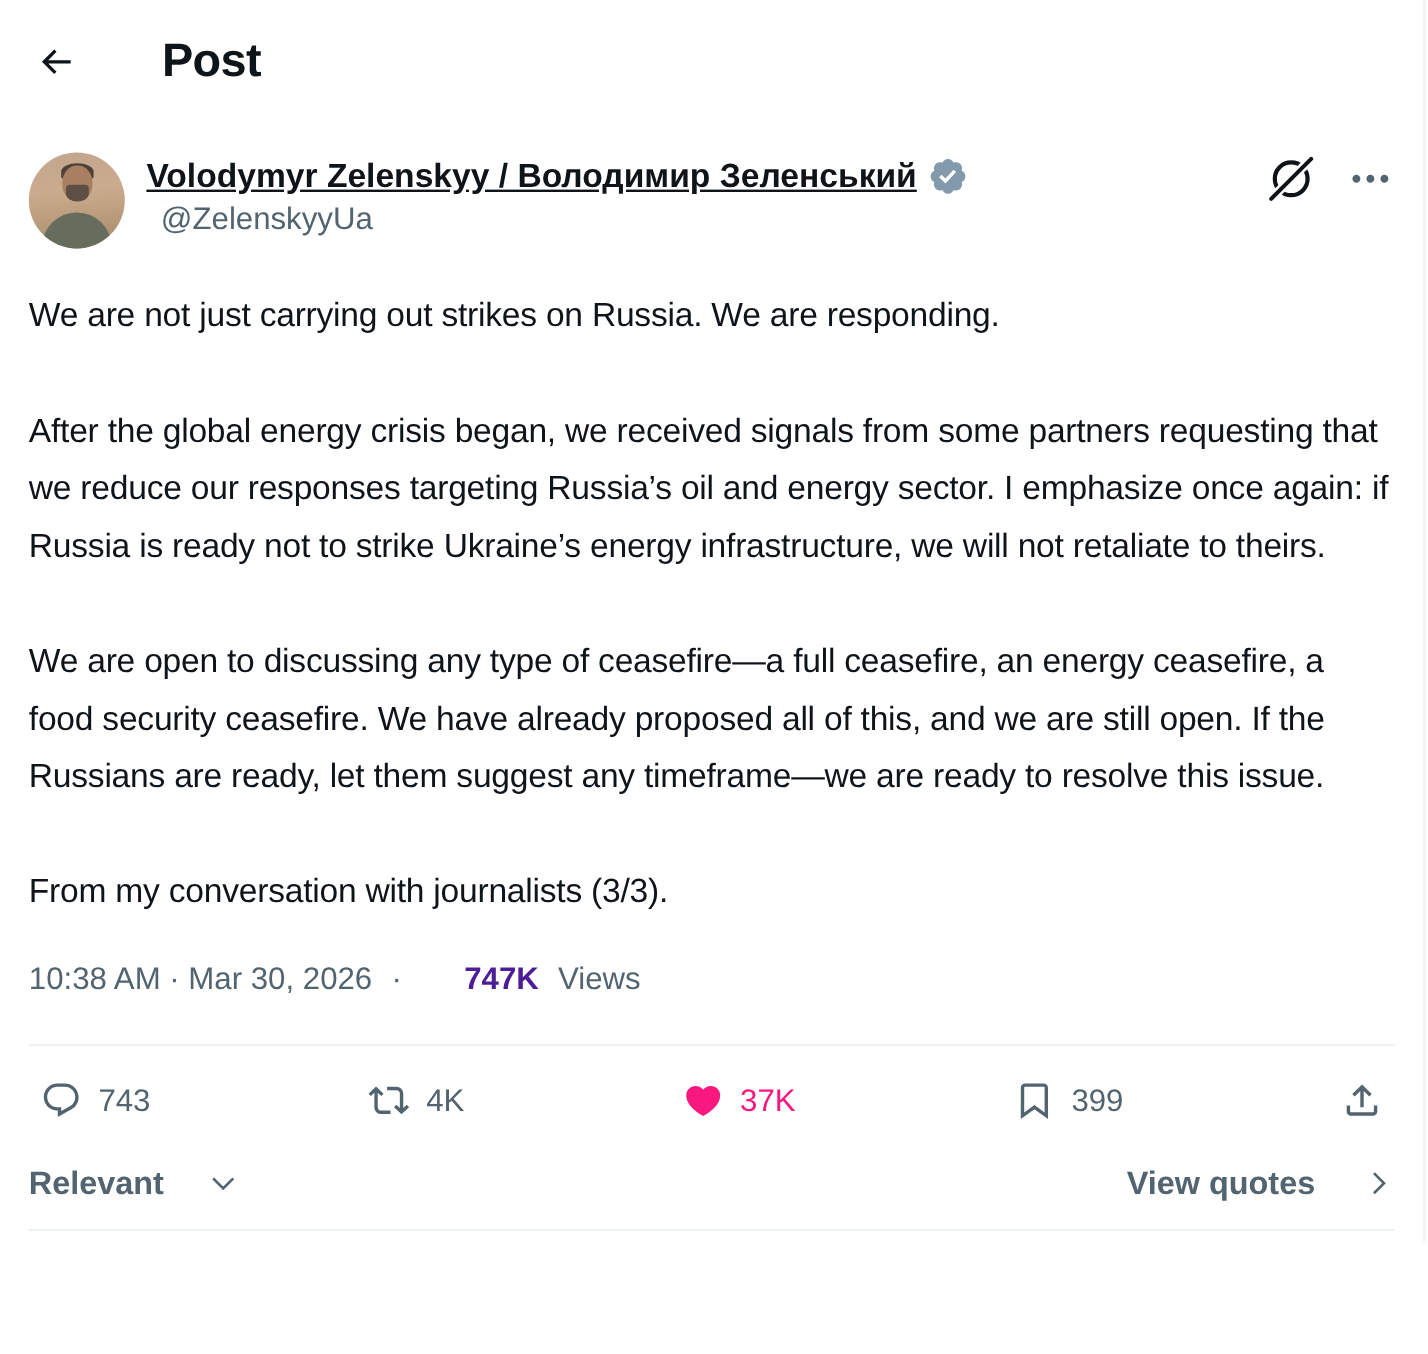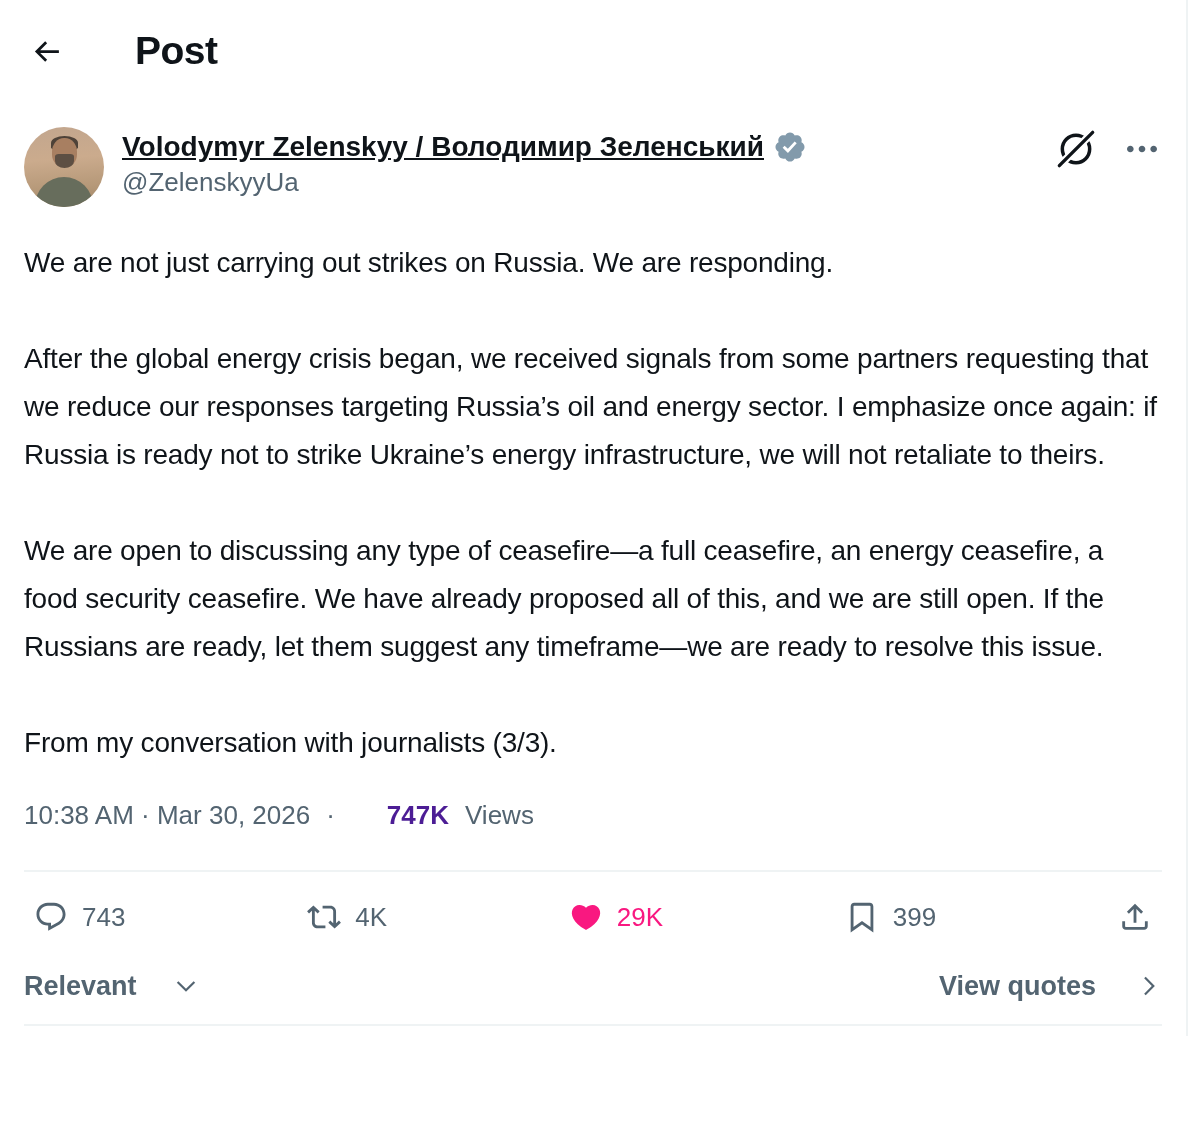--- a/index.html
+++ b/index.html
@@ -23,21 +23,21 @@
     background: linear-gradient(175deg, #c2a68e 0%, #cbab8d 40%, #b59878 75%, #a08566 100%); cursor: pointer; }
   .avatar .head { position: absolute; top: 11px; left: 28px; width: 25px; height: 29px; border-radius: 48% 48% 44% 44%; background: #a87f61; }
   .avatar .hair { position: absolute; top: 9px; left: 27px; width: 27px; height: 14px; border-radius: 50% 50% 20% 20%; background: #4e4238; }
   .avatar .beard { position: absolute; top: 27px; left: 31px; width: 19px; height: 14px; border-radius: 20% 20% 50% 50%; background: #5d4f43; }
   .avatar .torso { position: absolute; bottom: -8px; left: 11px; width: 58px; height: 38px; border-radius: 29px 29px 0 0; background: #676d5c; }
 
   .author-info { margin-left: 18px; padding-top: 2px; min-width: 0; }
   .name-line { display: flex; align-items: center; cursor: pointer; }
   .display-name { font-size: 28px; font-weight: bold; line-height: 36px; white-space: nowrap; color: #0f1419; text-decoration: underline; }
   .verified { width: 34px; height: 34px; margin-left: 9px; flex: 0 0 auto; }
-  .handle { font-size: 26px; line-height: 34px; color: #536471; cursor: pointer; }
+  .handle { font-size: 26px; line-height: 34px; color: #536471; cursor: pointer; margin-left: 12px; }
 
   .author-actions { margin-left: auto; display: flex; align-items: flex-start; gap: 26px; padding-top: 2px; }
   .icon-btn { cursor: pointer; display: flex; align-items: center; justify-content: center; }
   .grok-btn svg { width: 40px; height: 40px; color: #0f1419; }
   .more-btn svg { width: 40px; height: 40px; color: #536471; }
 
   
   .post-text { padding: 0 24px; margin-top: 32px; font-size: 28px; line-height: 48px; letter-spacing: -0.2px; color: #0f1419; }
   .post-text p { margin: 0 0 48px 0; }
   .post-text p:last-child { margin-bottom: 0; }
@@ -136,21 +136,21 @@
     <div class="action">
       <svg viewBox="0 0 24 24" fill="currentColor">
           <path d="M4.5 3.88l4.432 4.14-1.364 1.46L5.5 7.55V16c0 1.1.896 2 2 2H13v2H7.5c-2.209 0-4-1.79-4-4V7.55L1.432 9.48.068 8.02 4.5 3.88zM16.5 6H11V4h5.5c2.209 0 4 1.79 4 4v8.45l2.068-1.93 1.364 1.46-4.432 4.14-4.432-4.14 1.364-1.46 2.068 1.93V8c0-1.1-.896-2-2-2z"></path>
         </svg>
       <span class="count">4K</span>
     </div>
     <div class="action liked">
       <svg viewBox="0 0 24 24" fill="currentColor">
           <path d="M20.884 13.19c-1.351 2.48-4.001 5.12-8.379 7.67l-.503.3-.504-.3c-4.379-2.55-7.029-5.19-8.382-7.67-1.36-2.5-1.41-4.86-.514-6.67.887-1.79 2.647-2.91 4.601-3.01 1.651-.09 3.368.56 4.798 2.01 1.429-1.45 3.146-2.1 4.796-2.01 1.954.1 3.714 1.22 4.601 3.01.896 1.81.846 4.17-.514 6.67z"></path>
         </svg>
-      <span class="count">29K</span>
+      <span class="count">37K</span>
     </div>
     <div class="action">
       <svg viewBox="0 0 24 24" fill="currentColor">
           <path d="M4 4.5C4 3.12 5.119 2 6.5 2h11C18.881 2 20 3.12 20 4.5v18.44l-8-5.71-8 5.71V4.5zM6.5 4c-.276 0-.5.22-.5.5v14.56l6-4.29 6 4.29V4.5c0-.28-.224-.5-.5-.5h-11z"></path>
         </svg>
       <span class="count">399</span>
     </div>
     <div class="action">
       <svg viewBox="0 0 24 24" fill="currentColor">
           <path d="M12 2.59l5.7 5.7-1.41 1.42L13 6.41V16h-2V6.41l-3.3 3.3-1.41-1.42L12 2.59zM21 15l-.02 3.51c0 1.38-1.12 2.49-2.5 2.49H5.5C4.11 21 3 19.88 3 18.5V15h2v3.5c0 .28.22.5.5.5h12.98c.28 0 .5-.22.5-.5L19 15h2z"></path>

